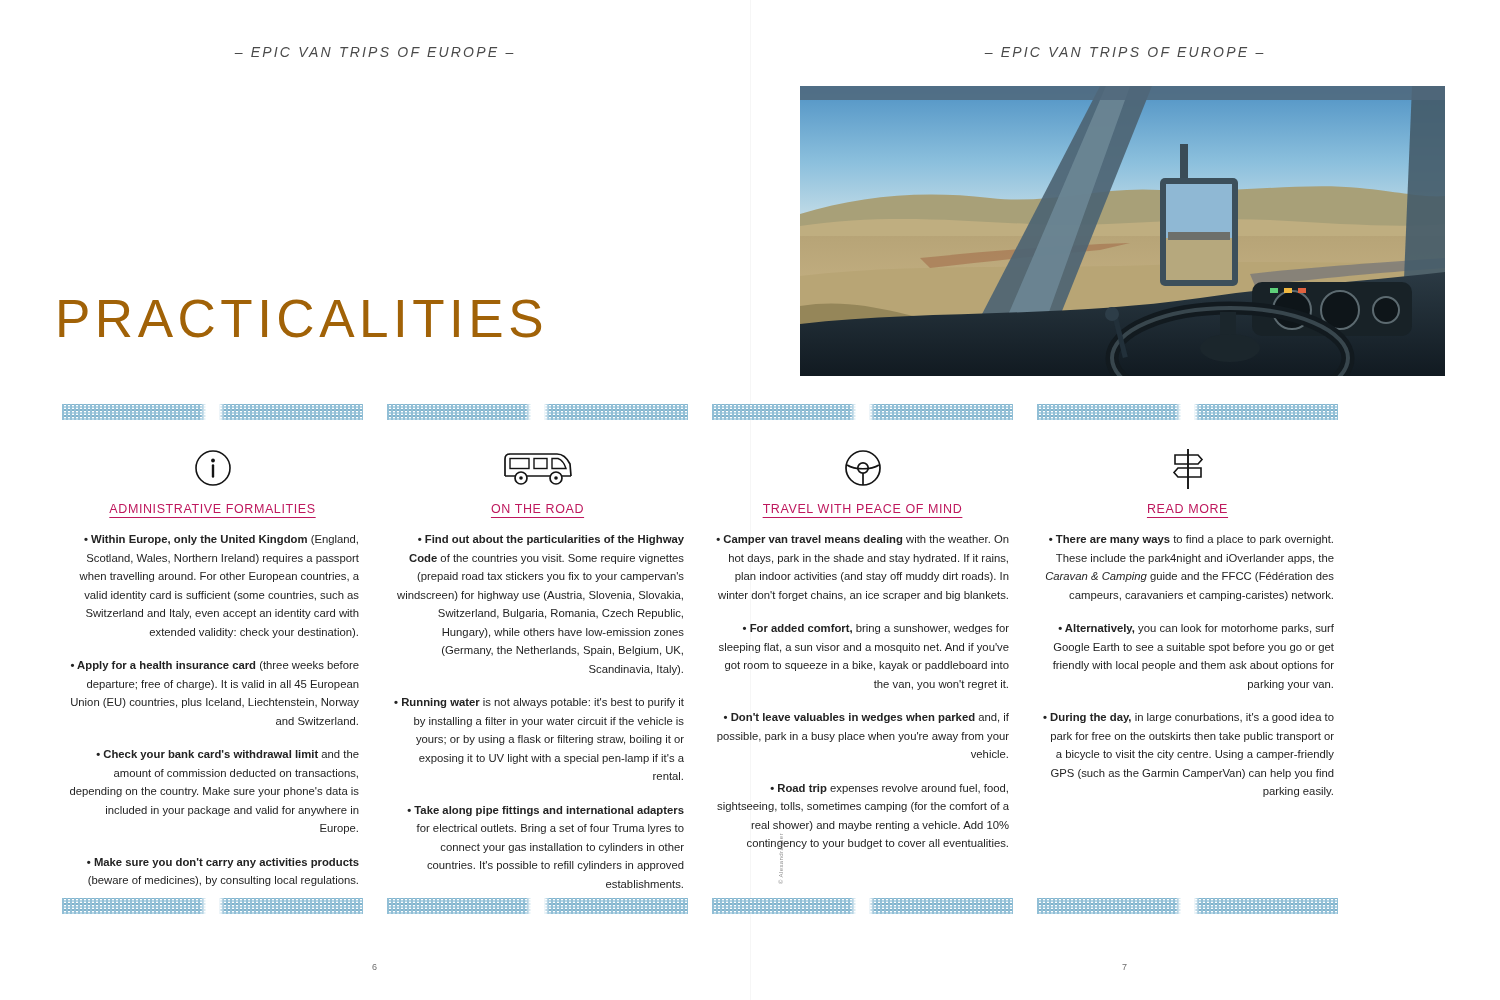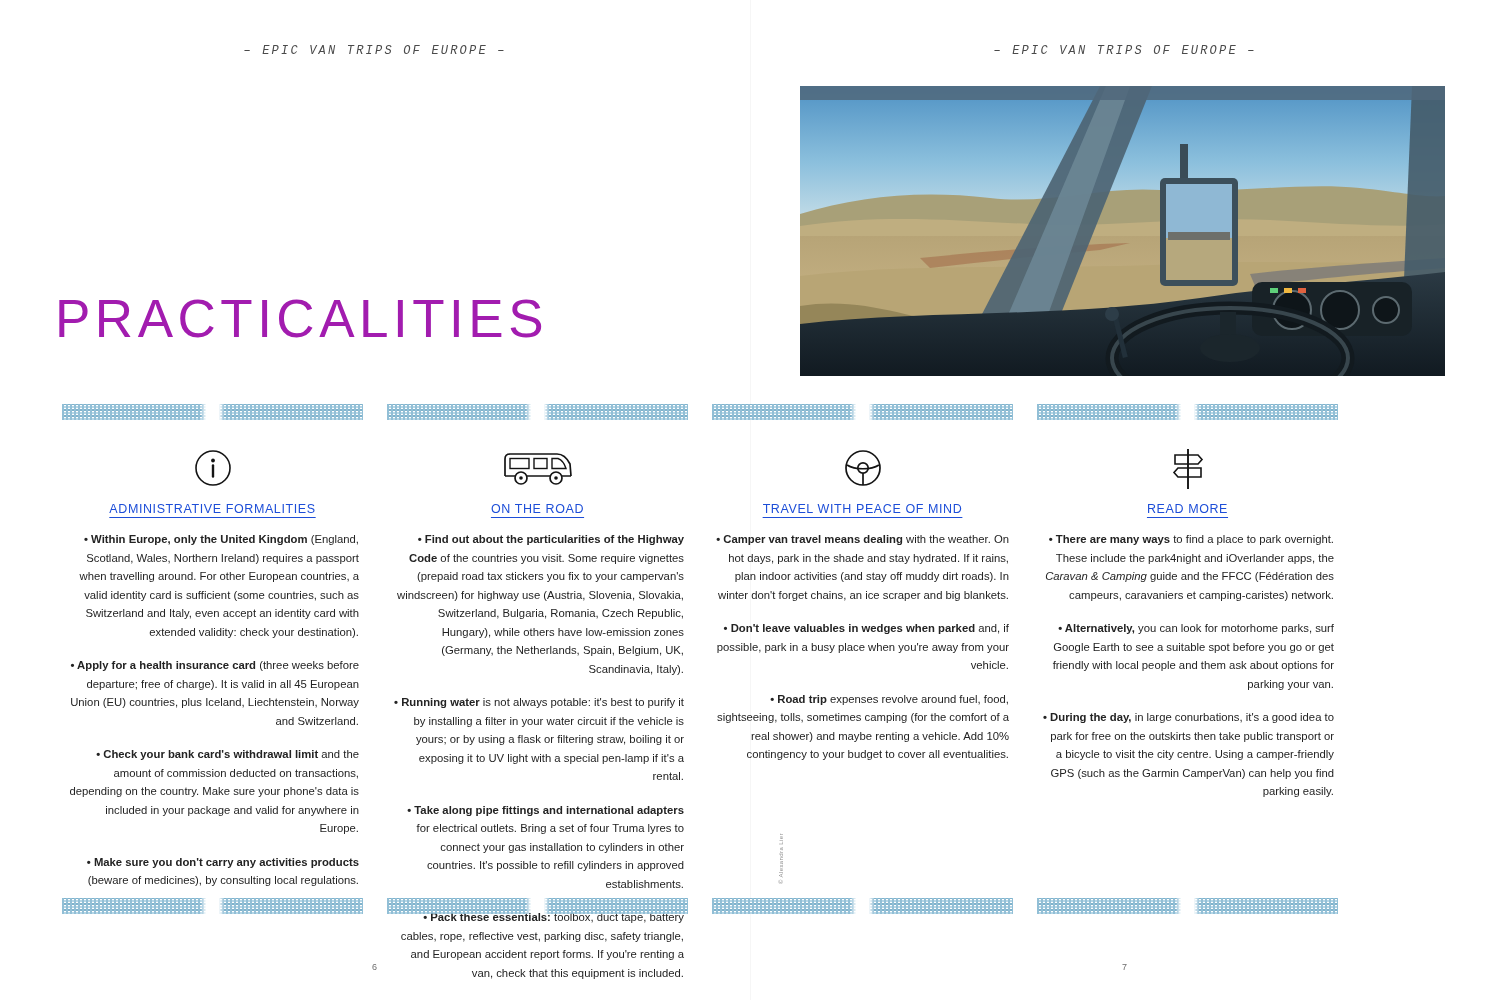--- a/index.html
+++ b/index.html
@@ -24,44 +24,44 @@
     position: relative;
     width: 750px;
     height: 1000px;
     box-sizing: border-box;
   }
   .running-head {
     position: absolute;
     top: 44px;
     width: 100%;
     text-align: center;
-    font-size: 12px;
+    font-size: 14px;
     letter-spacing: 2.2px;
     color: #4a4a4a;
     font-style: italic;
-    font-family: Liberation Mono, monospace;
+    font-family: Liberation Sans, sans-serif;
   }
   .page-number {
     position: absolute;
     bottom: 28px;
     width: 100%;
     text-align: center;
     font-size: 9px;
     color: #6d6d6d;
     letter-spacing: 1px;
   }
   
   .title {
     position: absolute;
     left: 55px;
     top: 288px;
     font-size: 53px;
     letter-spacing: 4.5px;
     font-weight: 400;
-    color: #a21caf;
+    color: #a16207;
     font-family: "Liberation Sans", sans-serif;
   }
   
   .photo {
     position: absolute;
     left: 50px;
     top: 86px;
     width: 645px;
     height: 290px;
     overflow: hidden;
@@ -112,21 +112,21 @@
     height: 52px;
     margin-top: 22px;
     display: flex;
     align-items: center;
     justify-content: center;
   }
   .col-heading {
     text-align: center;
     font-size: 12.5px;
     letter-spacing: 0.6px;
-    color: #1d4ed8;
+    color: #be185d;
     text-decoration: underline;
     text-underline-offset: 4px;
     margin-top: 8px;
     margin-bottom: 14px;
   }
   .para {
     text-align: right;
     font-size: 11.3px;
     line-height: 18.5px;
     color: #232323;
@@ -278,37 +278,37 @@
           <circle cx="55" cy="32" r="6" fill="#fff" stroke="#141414" stroke-width="1.7"></circle>
           <circle cx="20" cy="32" r="1.8" fill="#141414"></circle>
           <circle cx="55" cy="32" r="1.8" fill="#141414"></circle>
         </svg>
       </div>
       <div class="col-heading">ON THE ROAD</div>
       <div>
         <p class="para"><b>• </b><b>Find out about the particularities of the Highway Code </b><span>of the countries you visit. Some require vignettes (prepaid road tax stickers you fix to your campervan's windscreen) for highway use (Austria, Slovenia, Slovakia, Switzerland, Bulgaria, Romania, Czech Republic, Hungary), while others have low-emission zones (Germany, the Netherlands, Spain, Belgium, UK, Scandinavia, Italy).</span></p>
         <p class="para"><b>• </b><b>Running water </b><span>is not always potable: it's best to purify it by installing a filter in your water circuit if the vehicle is yours; or by using a flask or filtering straw, boiling it or exposing it to UV light with a special pen-lamp if it's a rental.</span></p>
         <p class="para"><b>• </b><b>Take along pipe fittings and international adapters </b><span>for electrical outlets. Bring a set of four Truma lyres to connect your gas installation to cylinders in other countries. It's possible to refill cylinders in approved establishments.</span></p>
-        <p class="para"><b>• </b><b>Pack these essentials: </b><span>toolbox, duct tape, battery cables, rope, reflective vest, parking disc, safety triangle, and European accident report forms. If you're renting a van, check that this equipment is included.</span></p>
       </div>
     </div>
 
     <div class="col">
       <div class="rule"></div>
       <div class="icon-wrap">
         <svg width="42" height="42" viewBox="0 0 42 42">
           <circle cx="21" cy="21" r="17" fill="none" stroke="#141414" stroke-width="1.7"></circle>
           <circle cx="21" cy="21" r="5.2" fill="none" stroke="#141414" stroke-width="1.7"></circle>
           <path d="M5 18 C13 23 29 23 37 18" fill="none" stroke="#141414" stroke-width="1.7"></path>
           <path d="M21 26.2 L21 38" stroke="#141414" stroke-width="1.7"></path>
         </svg>
       </div>
       <div class="col-heading">TRAVEL WITH PEACE OF MIND</div>
       <div>
         <p class="para"><b>• </b><b>Camper van travel means dealing </b><span>with the weather. On hot days, park in the shade and stay hydrated. If it rains, plan indoor activities (and stay off muddy dirt roads). In winter don't forget chains, an ice scraper and big blankets.</span></p>
+        <p class="para"><b>• </b><b>For added comfort, </b><span>bring a sunshower, wedges for sleeping flat, a sun visor and a mosquito net. And if you've got room to squeeze in a bike, kayak or paddleboard into the van, you won't regret it.</span></p>
         <p class="para"><b>• </b><b>Don't leave valuables in wedges when parked </b><span>and, if possible, park in a busy place when you're away from your vehicle.</span></p>
         <p class="para"><b>• </b><b>Road trip </b><span>expenses revolve around fuel, food, sightseeing, tolls, sometimes camping (for the comfort of a real shower) and maybe renting a vehicle. Add 10% contingency to your budget to cover all eventualities.</span></p>
       </div>
     </div>
 
     <div class="col">
       <div class="rule"></div>
       <div class="icon-wrap">
         <svg width="40" height="46" viewBox="0 0 40 46">
           <path d="M20 4 L20 44" stroke="#141414" stroke-width="1.9"></path>

